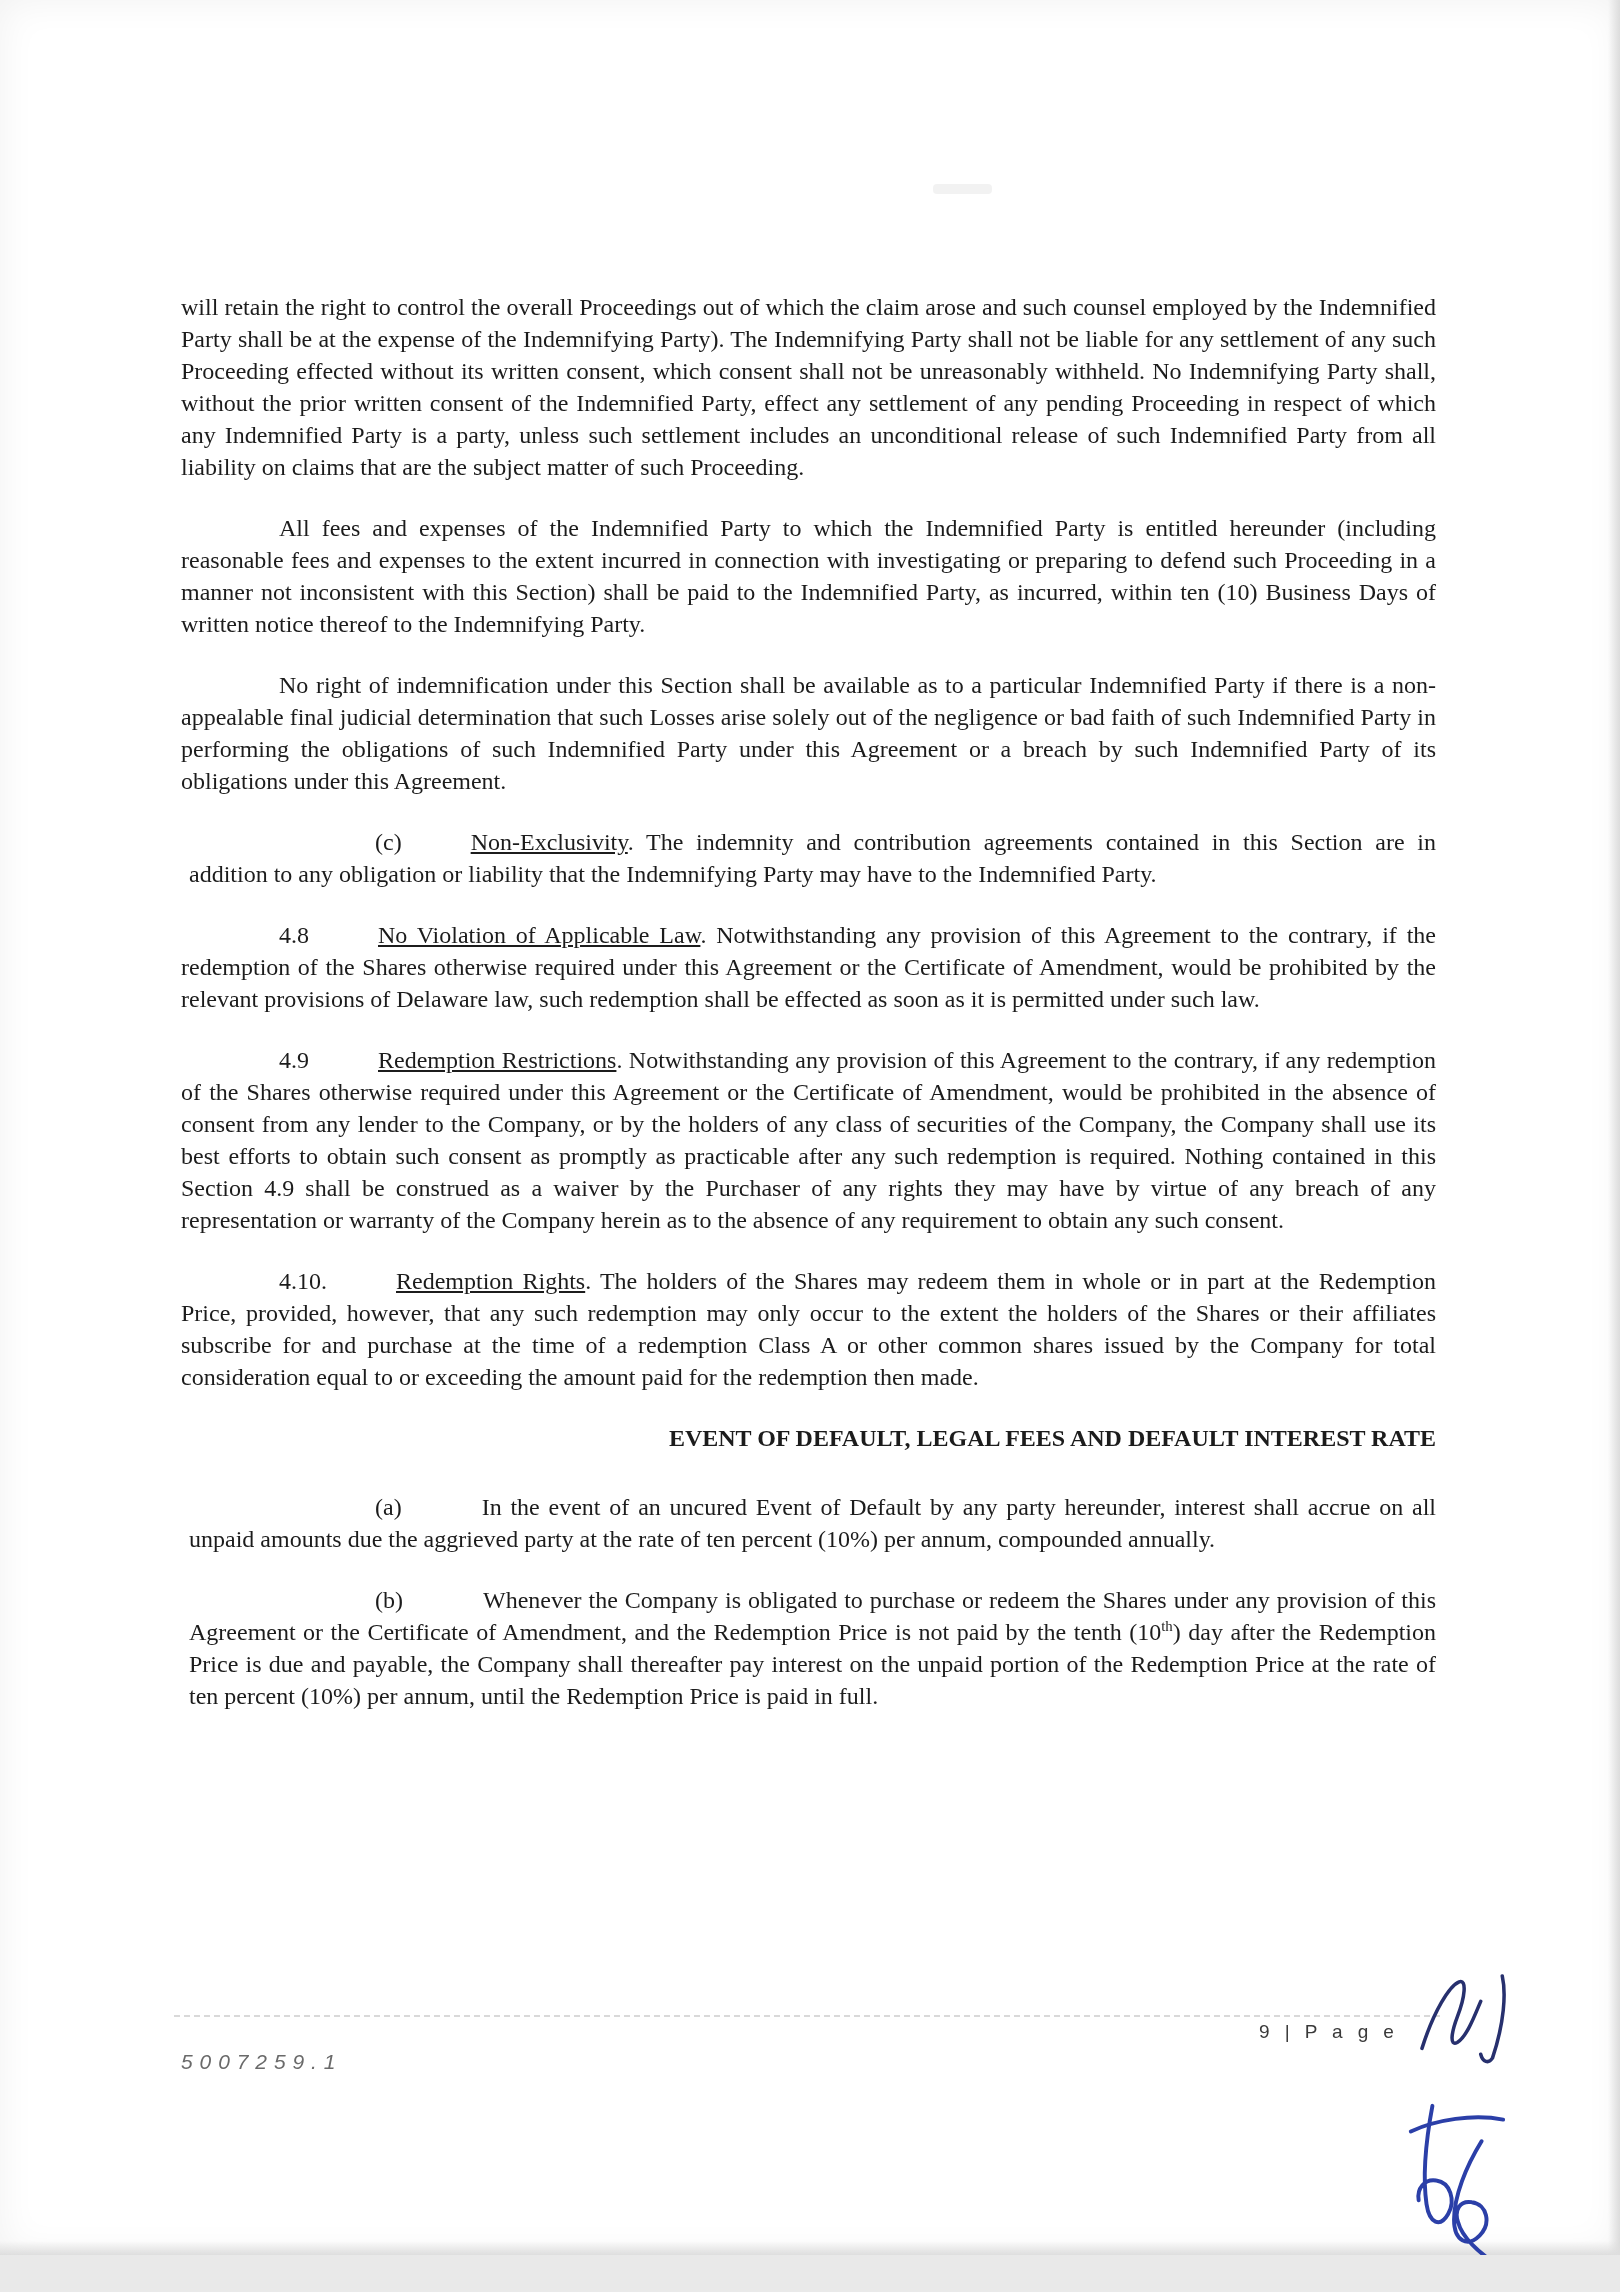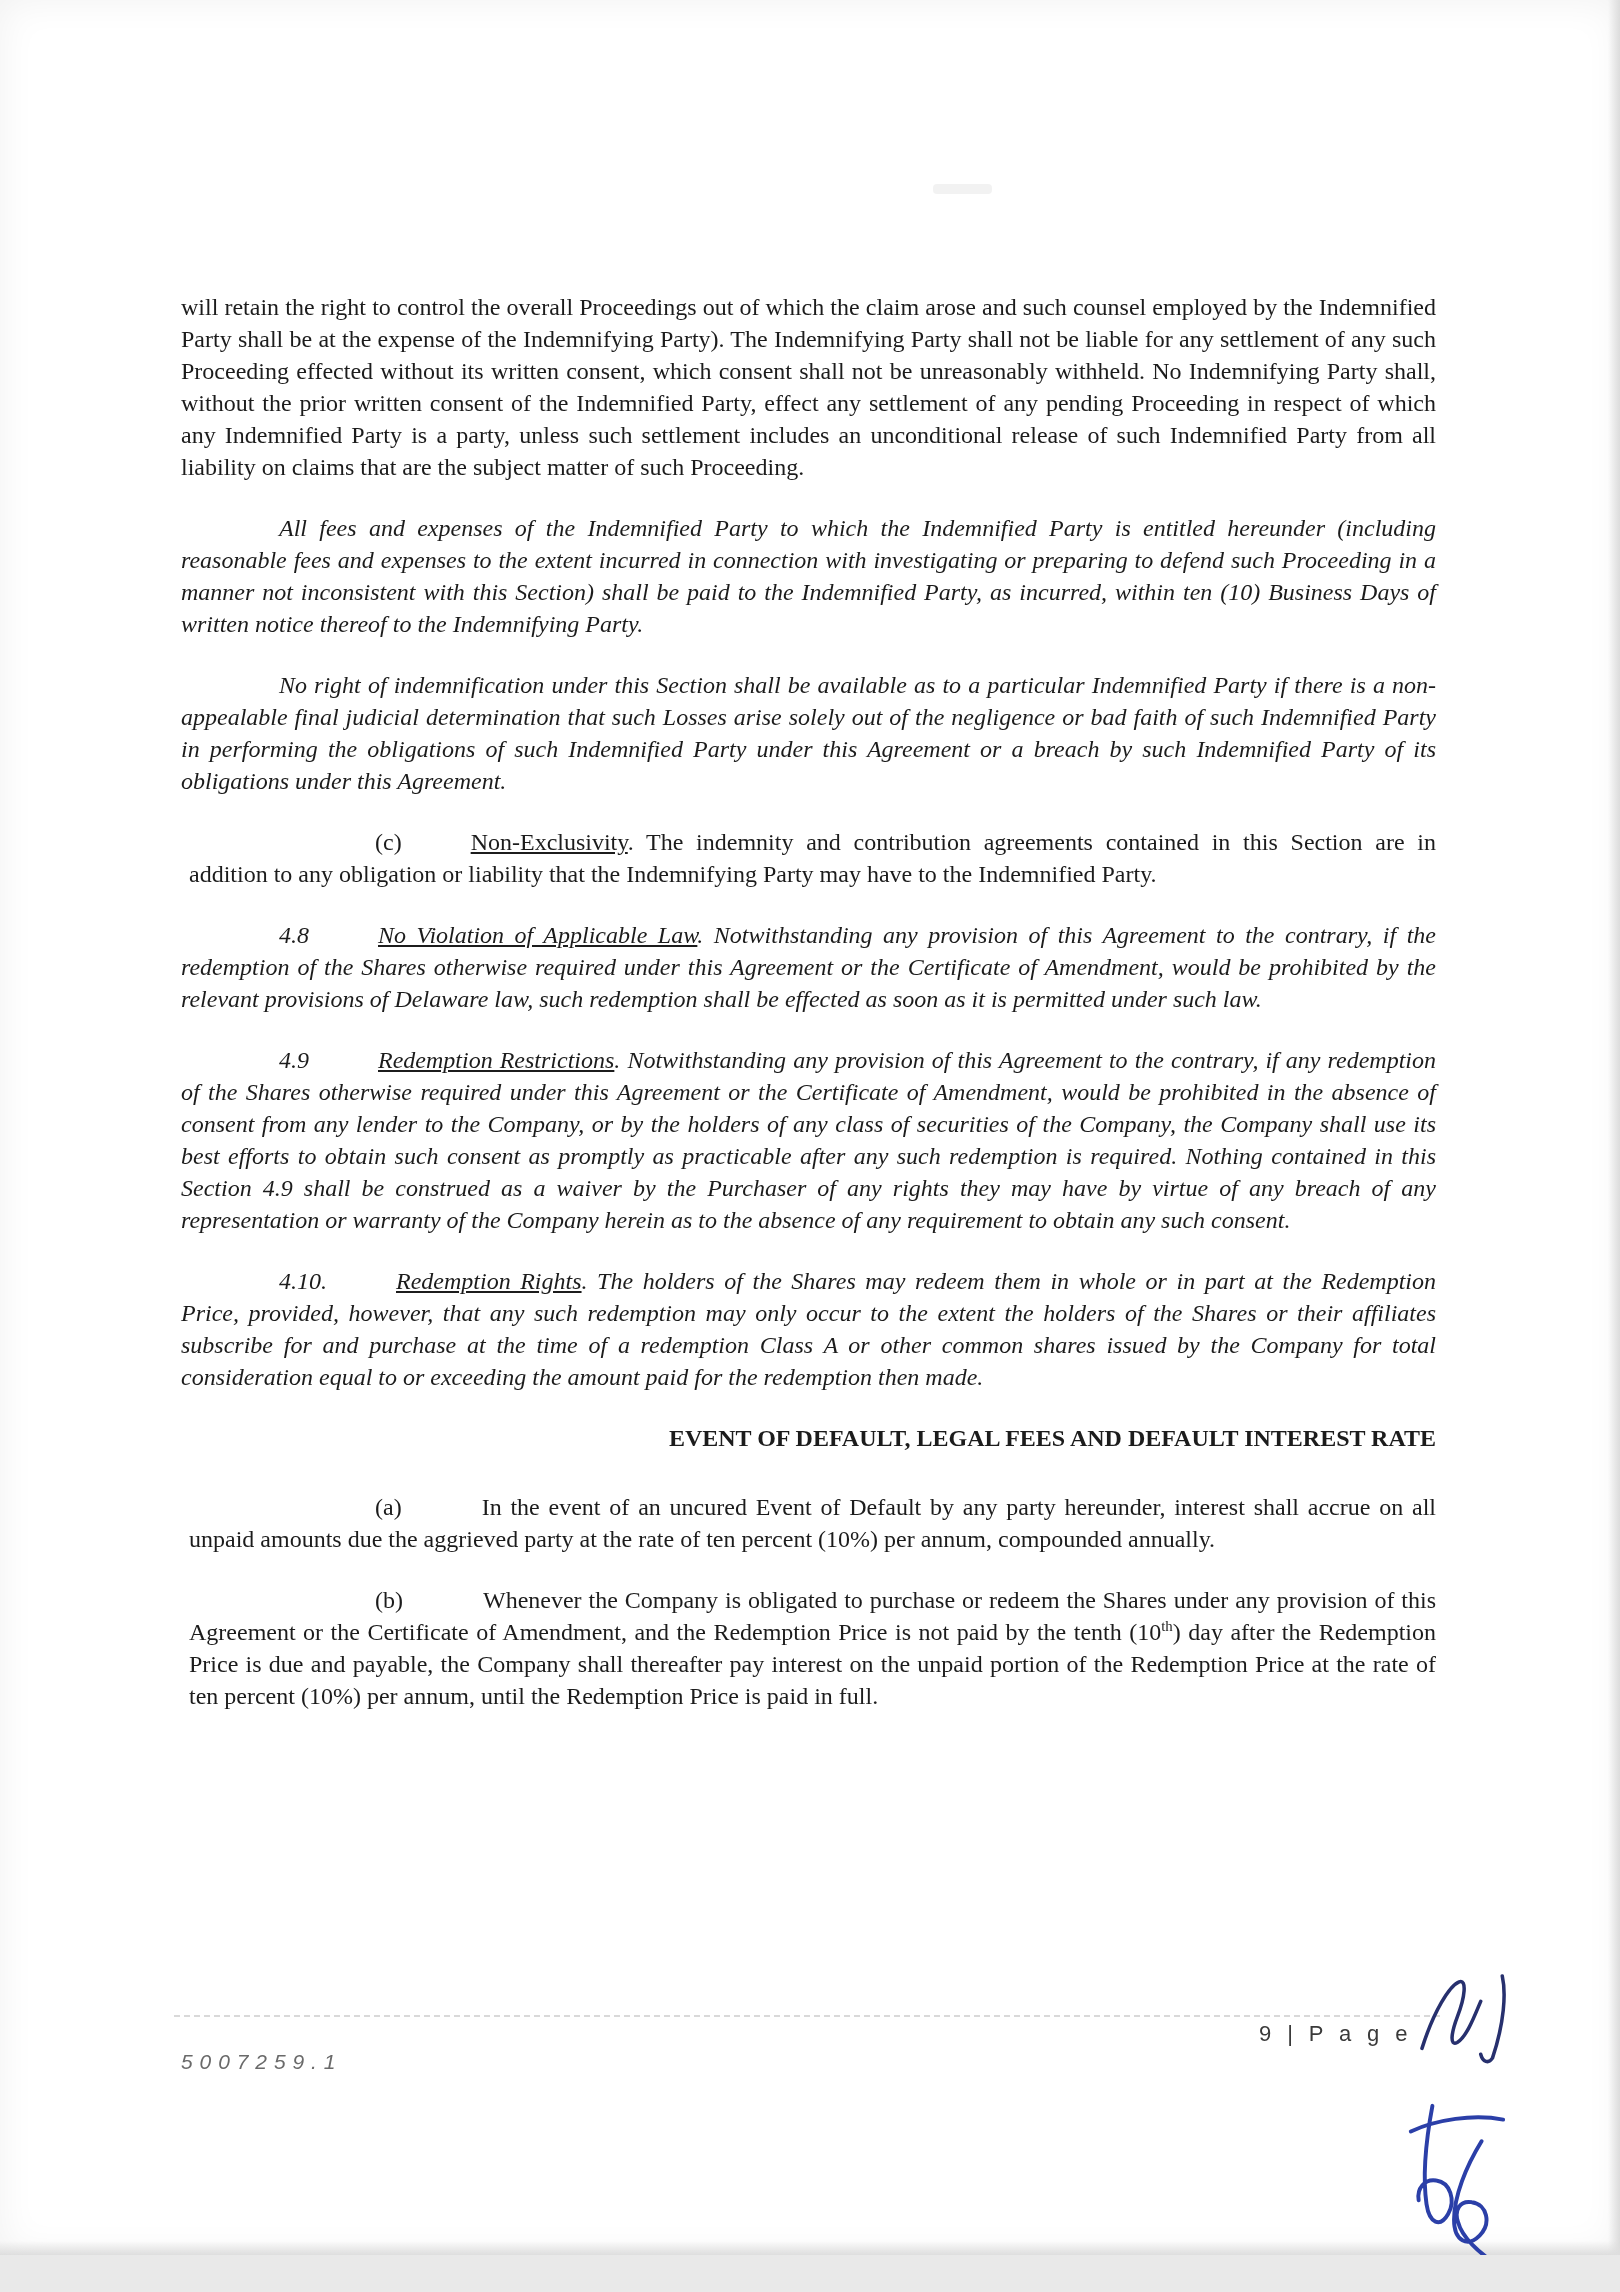--- a/index.html
+++ b/index.html
@@ -24,21 +24,21 @@
   .scan-smudge-top {
     position:absolute; left:933px; top:184px; width:59px; height:9.8px;
     background:#ececec; opacity:.7; border-radius:3.9px;
   }
   .content {
     position:absolute; left:181px; top:291px; width:1255px;
     color:#1c1c1c;
     font-size:24px; line-height:32px;
   }
   p.para { text-align:justify; margin-bottom:29px; }
-  .indent1 { text-indent:98px;font-style:italic; }
+  .indent1 { text-indent:98px; }
   .indent2 { text-indent:186px;margin-left:8px; }
   .tab  { display:inline-block; width:69px; }
   .tabw { display:inline-block; width:80px; }
   .u { text-decoration:underline; }
   .section-title {
     text-align:center; font-weight:bold; margin-top:83px; margin-bottom:33px;
   }
   .section-subtitle {
     text-align:right; font-weight:bold; margin-bottom:37px;
   }
@@ -47,21 +47,21 @@
     position:absolute; left:174px; top:2015px; width:1266px;
     border-top:2px dashed #d9d9d9;
   }
   .doc-number {
     position:absolute; left:181px; top:2050px;
     font-size:21px; letter-spacing:6.9px; color:#6a6a6a; font-style:italic;
     font-family:"Liberation Sans", sans-serif;
   }
   .page-number {
     position:absolute; left:1259px; top:2021px;
-    font-size:22px; letter-spacing:4.9px; color:#3a3a3a;
+    font-size:19px; letter-spacing:4.9px; color:#3a3a3a;
     font-family:"Liberation Sans", sans-serif;
   }
   .sig-a { position:absolute; left:1416px; top:1972px; }
   .sig-b { position:absolute; left:1397px; top:2098px; }
 </style>
 </head>
 <body>
 
 <div class="page">
 

